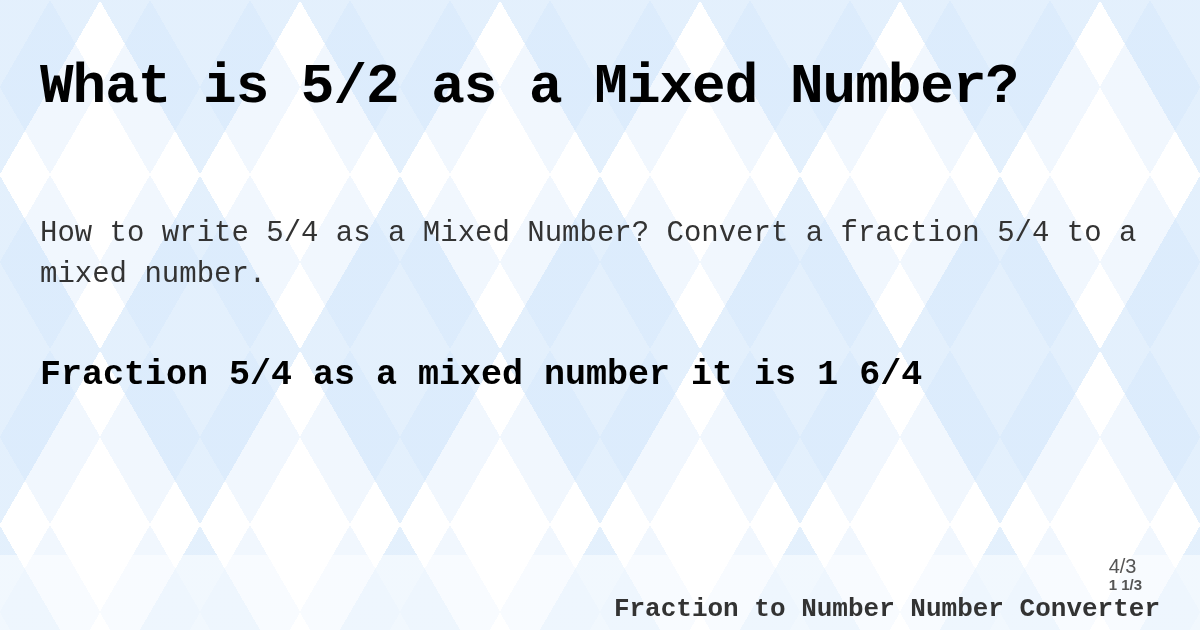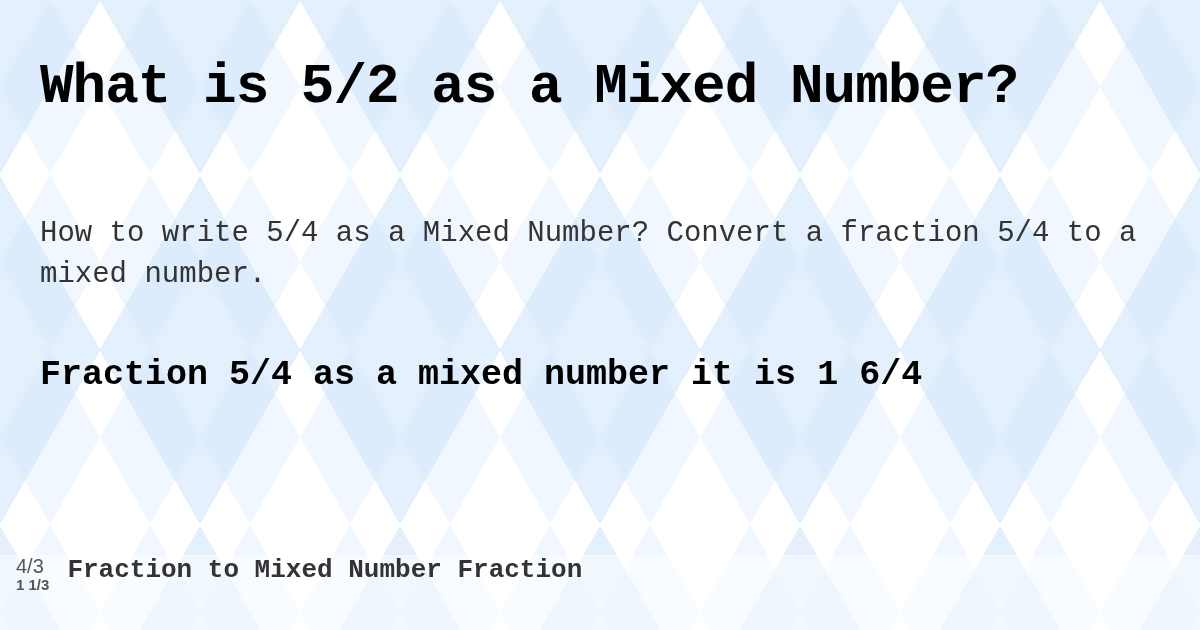--- a/index.html
+++ b/index.html
@@ -57,23 +57,24 @@
       color: #000000;
     }
     .footer {
       position: absolute;
       bottom: 0;
       left: 0;
       right: 0;
       height: 75px;
       background: rgba(255,255,255,0.5);
       display: flex;
-      align-items: flex-start;
-      padding: 0 16px;
+      align-items: flex-end;
+      padding: 0 40px;
       z-index: 2;
+      flex-direction: column;
     }
     .footer-icon {
       display: flex;
       flex-direction: column;
       justify-content: center;
       margin-right: 18px;
       color: #555;
       font-family: sans-serif;
       line-height: 1.1;
     }
@@ -117,14 +118,14 @@
   <h1 class="title">What is 5/2 as a Mixed Number?</h1>
   <p class="description">How to write 5/4 as a Mixed Number? Convert a fraction 5/4 to a mixed number.</p>
   <p class="answer">Fraction 5/4 as a mixed number it is 1 6/4</p>
 </div>
 
 <div class="footer">
   <div class="footer-icon">
     <span class="top">4/3</span>
     <span class="bottom">1 1/3</span>
   </div>
-  <div class="footer-label">Fraction to Mixed Number Fraction</div>
+  <div class="footer-label">Fraction to Number Number Converter</div>
 </div>
 
 </body></html>

